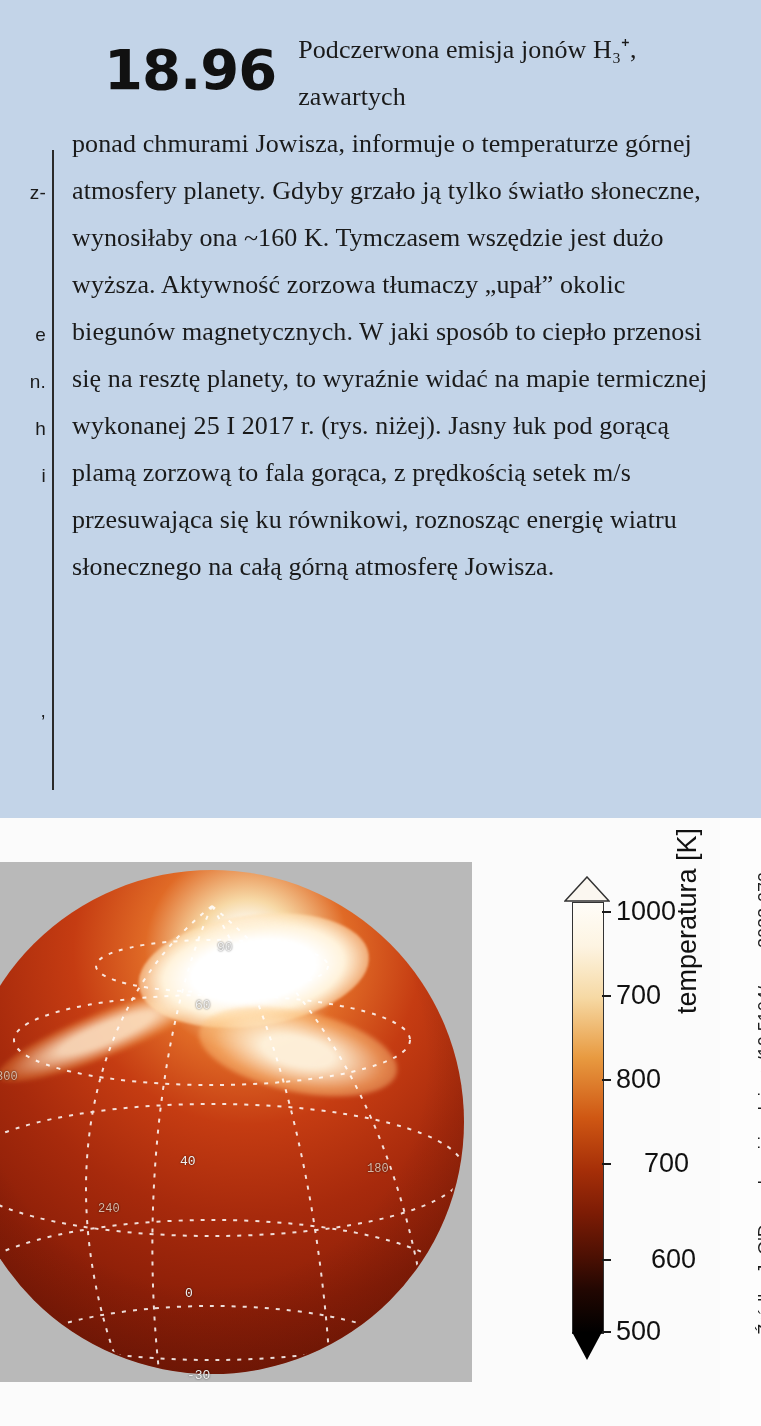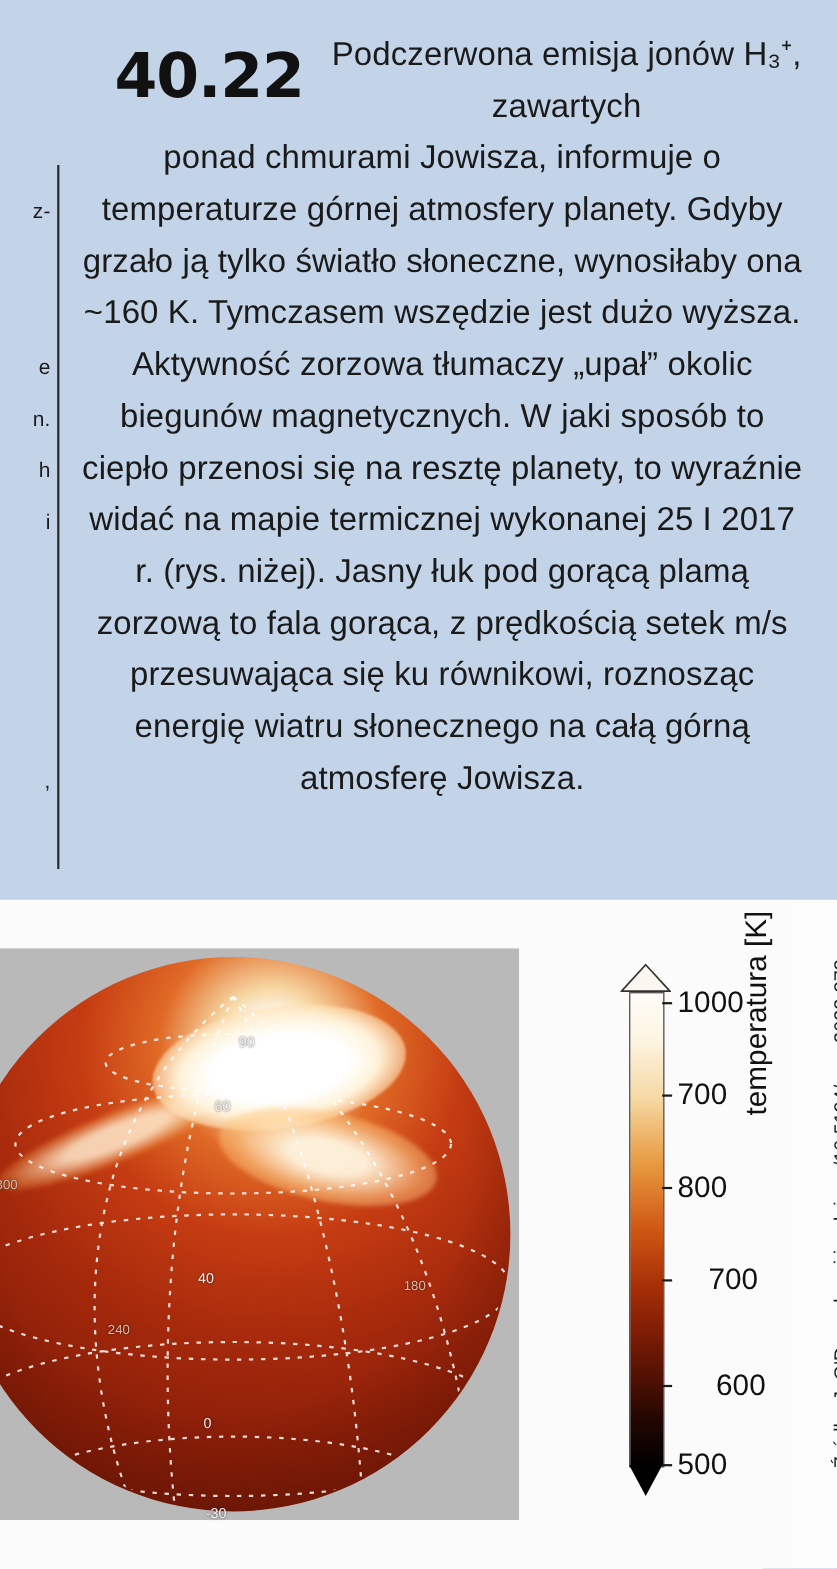--- a/index.html
+++ b/index.html
@@ -63,25 +63,25 @@
     float: left;
     font-size: 56px;
     font-weight: bold;
     letter-spacing: -1px;
     color: #111;
     line-height: 1;
     margin: 16px 22px 2px 32px;
     font-family: "DejaVu Sans", sans-serif;
   }
   .body-text {
-    font-size: 30px;
+    font-size: 26px;
     line-height: 47px;
     color: #1a1a1a;
-    text-align: center;
-    font-family: Liberation Sans, sans-serif;
+    text-align: left;
+    font-family: Liberation Serif, serif;
     letter-spacing: .1px;
   }
   .body-text p {
     margin: 0;
   }
 
   
   .figure {
     position: absolute;
     left: 0;
@@ -168,21 +168,21 @@
   }
   .grid-svg {
     position: absolute;
     left: 8px; top: 8px;
     width: 504px; height: 504px;
   }
   .glabel {
     position: absolute;
     color: #f2f2f2;
     font-size: 13px;
-    font-family: Liberation Sans, sans-serif;
+    font-family: Liberation Mono, monospace;
     text-shadow: 0 0 2px rgba(0,0,0,.7);
   }
   .glabel.dim {
     color: #d8b9a8;
     font-size: 12px;
   }
 
   
   .cbar-wrap {
     position: absolute;
@@ -299,21 +299,21 @@
     <div class="frag" style="top:371px;">n.</div>
     <div class="frag" style="top:418px;">h</div>
     <div class="frag" style="top:465px;">i</div>
     <div class="frag" style="top:700px;">,</div>
   </div>
 
   <div class="column-rule"></div>
 
   <div class="article">
     <div class="lead-row">
-      <div class="drop-date">40.22</div>
+      <div class="drop-date">18.96</div>
       <div class="body-text">
         <p>Podczerwona emisja jonów H₃⁺, zawartych</p>
       </div>
     </div>
     <div class="body-text" style="clear:both;">
       <p>ponad chmurami Jowisza, informuje o temperaturze górnej atmosfery planety. Gdyby grzało ją tylko światło słoneczne, wynosiłaby ona ~160 K. Tymczasem wszędzie jest dużo wyższa. Aktywność zorzowa tłumaczy „upał” okolic biegunów magnetycznych. W jaki sposób to ciepło przenosi się na resztę planety, to wyraźnie widać na mapie termicznej wykonanej 25 I 2017 r. (rys. niżej). Jasny łuk pod gorącą plamą zorzową to fala gorąca, z prędkością setek m/s przesuwająca się ku równikowi, roznosząc energię wiatru słonecznego na całą górną atmosferę Jowisza.</p>
     </div>
   </div>
 
   <div class="figure">

